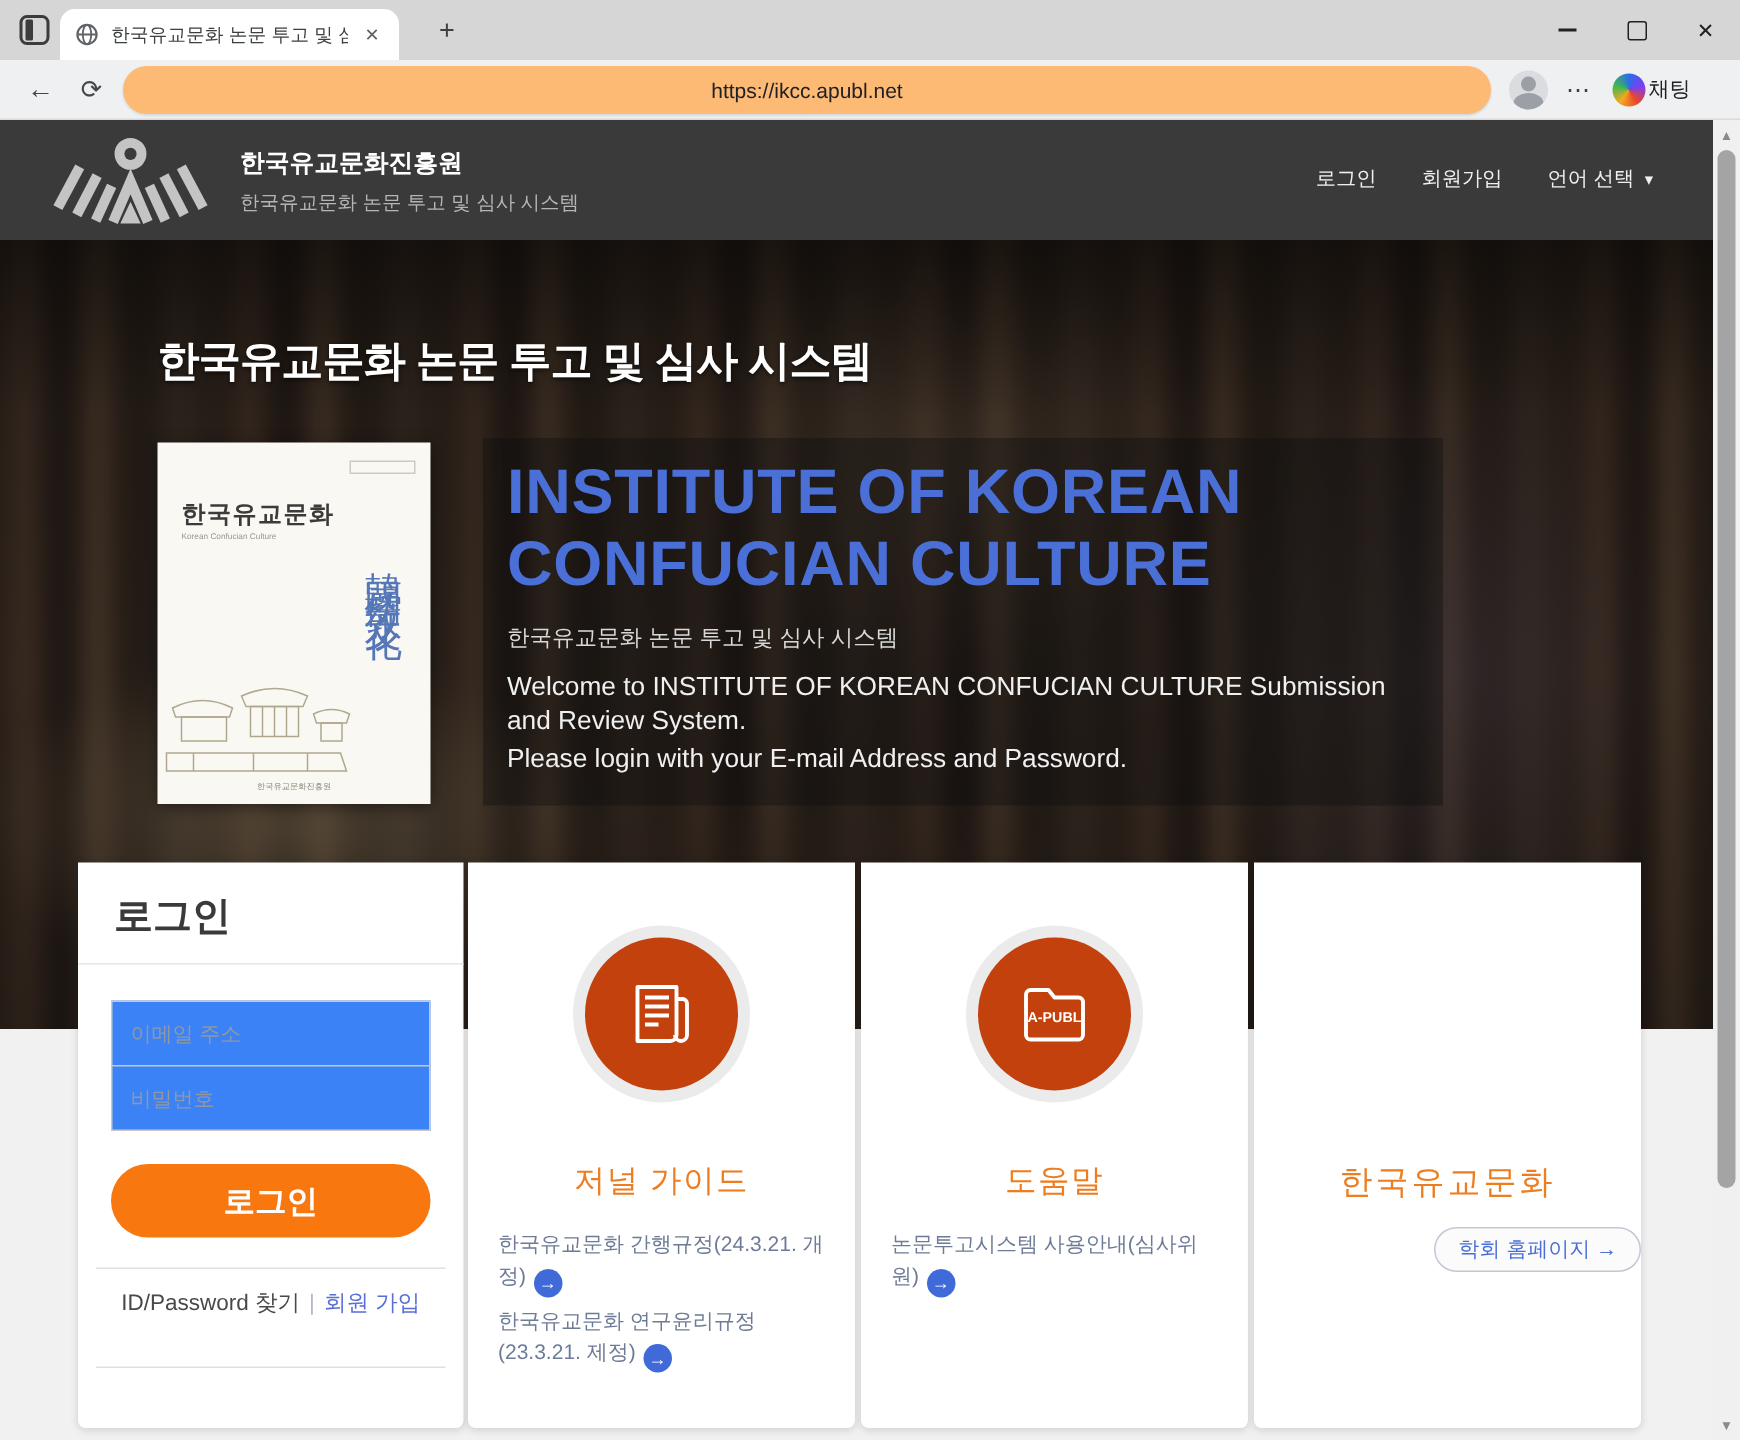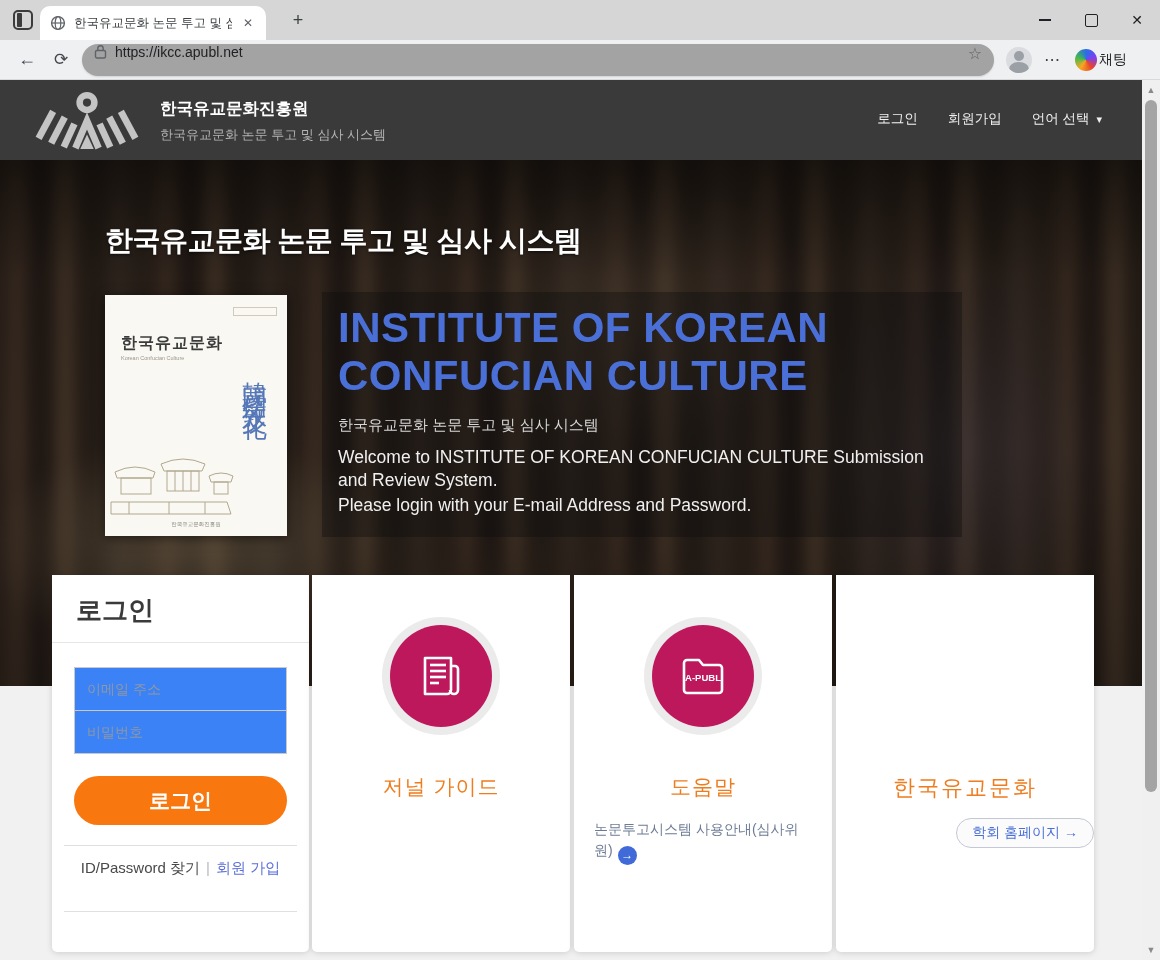--- a/index.html
+++ b/index.html
@@ -32,23 +32,23 @@
     border-radius:2px; }
   .win-close::before { content:"✕"; font-size:14px; }
 
   .toolbar { position:absolute; left:0; top:40px; width:1160px; height:40px;
     background:#eef0f2; display:flex; align-items:center; padding:0 14px;
     border-bottom:1px solid #d9d9d9; }
   .nav-btn { width:26px; height:26px; display:flex; align-items:center;
     justify-content:center; color:#43474b; font-size:17px; margin-right:8px; }
   .btn-back::before { content:"←"; font-size:18px; }
   .btn-reload::before { content:"⟳"; font-size:17px; }
-  .url-pill { height:32px; width:912px; background:#a3a3a3; border-radius:16px;
-    display:flex; padding:0 12px; gap:8px;
-    box-shadow:0 1px 2px rgba(0,0,0,.12); }
+  .url-pill { height:32px; width:912px; background:#fdba74; border-radius:16px;
+    display:flex; align-items:center; padding:0 12px; gap:8px;
+    box-shadow:0 1px 2px rgba(0,0,0,.12);flex-direction:column; }
   .url-text { flex:1; font-size:14px; color:#202124; }
   .star { color:#5f6368; font-size:16px; }
   .star::before { content:"☆"; }
   .avatar { width:26px; height:26px; border-radius:50%; background:#dadce0;
     margin-left:12px; position:relative; overflow:hidden; }
   .avatar::before { content:""; position:absolute; left:8px; top:4px; width:10px;
     height:10px; border-radius:50%; background:#9aa0a6; }
   .avatar::after { content:""; position:absolute; left:3px; top:15px; width:20px;
     height:14px; border-radius:50%; background:#9aa0a6; }
   .dots { margin-left:12px; color:#3c4043; font-size:16px; letter-spacing:1px; }
@@ -135,21 +135,21 @@
     border-radius:26px; background:#f8770f; color:#fff; font-size:21px;
     font-weight:bold; font-family:inherit; cursor:pointer; }
   .login-links-hr { border-top:1px solid #e0e0e0; margin:20px 12px 0; }
   .find-row { text-align:center; padding:13px 0; font-size:15px; color:#494949; }
   .find-link { cursor:pointer; }
   .sep { color:#b4b9c6; margin:0 6px; }
   .signup-link { color:#5a6ed8; cursor:pointer; }
 
   .icon-ring { width:118px; height:118px; border-radius:50%; background:#ebebeb;
     margin:42px auto 0; display:flex; align-items:center; justify-content:center; }
-  .icon-circle { width:102px; height:102px; border-radius:50%; background:#be185d;
+  .icon-circle { width:102px; height:102px; border-radius:50%; background:#c2410c;
     display:flex; align-items:center; justify-content:center; }
   .card-title { margin-top:38px; text-align:center; font-size:21px; color:#ee7d20;
     letter-spacing:1px; }
   .card-links { margin:18px 20px 0; font-size:14px; color:#6e7b96; line-height:1.5;
     text-align:left; }
   .card-link { display:block; margin-bottom:5px; cursor:pointer; }
   .arrow-circle { display:inline-flex; width:19px; height:19px; border-radius:50%;
     background:#3f6ad8; color:#fff; font-size:12px; align-items:center;
     justify-content:center; margin-left:5px; vertical-align:-4px; }
   .arrow-circle::before { content:"→"; }
@@ -303,20 +303,24 @@
             <path d="M38 18 h4 a3 3 0 0 1 3 3 v21 a4 4 0 0 1-8 0"></path>
             <line x1="17" y1="17" x2="33" y2="17"></line>
             <line x1="17" y1="23" x2="33" y2="23"></line>
             <line x1="17" y1="29" x2="33" y2="29"></line>
             <line x1="17" y1="35" x2="26" y2="35"></line>
           </g>
         </svg>
       </div>
     </div>
     <div class="card-title">저널 가이드</div>
+    <div class="card-links">
+      <span class="card-link"><span>한국유교문화 간행규정(24.3.21. 개정)</span><span class="arrow-circle"></span></span>
+      <span class="card-link"><span>한국유교문화 연구윤리규정 (23.3.21. 제정)</span><span class="arrow-circle"></span></span>
+    </div>
   </div>
 
   <div class="card card-help">
     <div class="icon-ring">
       <div class="icon-circle">
         <svg width="58" height="58" viewBox="0 0 58 58">
           <path d="M10 16 a3 3 0 0 1 3-3 h12 l4 5 h16 a3 3 0 0 1 3 3 v22 a3 3 0 0 1-3 3 H13 a3 3 0 0 1-3-3 Z" fill="none" stroke="#fff" stroke-width="2.6" stroke-linejoin="round"></path>
           <text x="29" y="34" text-anchor="middle" fill="#fff" font-family="Liberation Sans, sans-serif" font-size="9.5" font-weight="bold">A-PUBL</text>
         </svg>
       </div>

